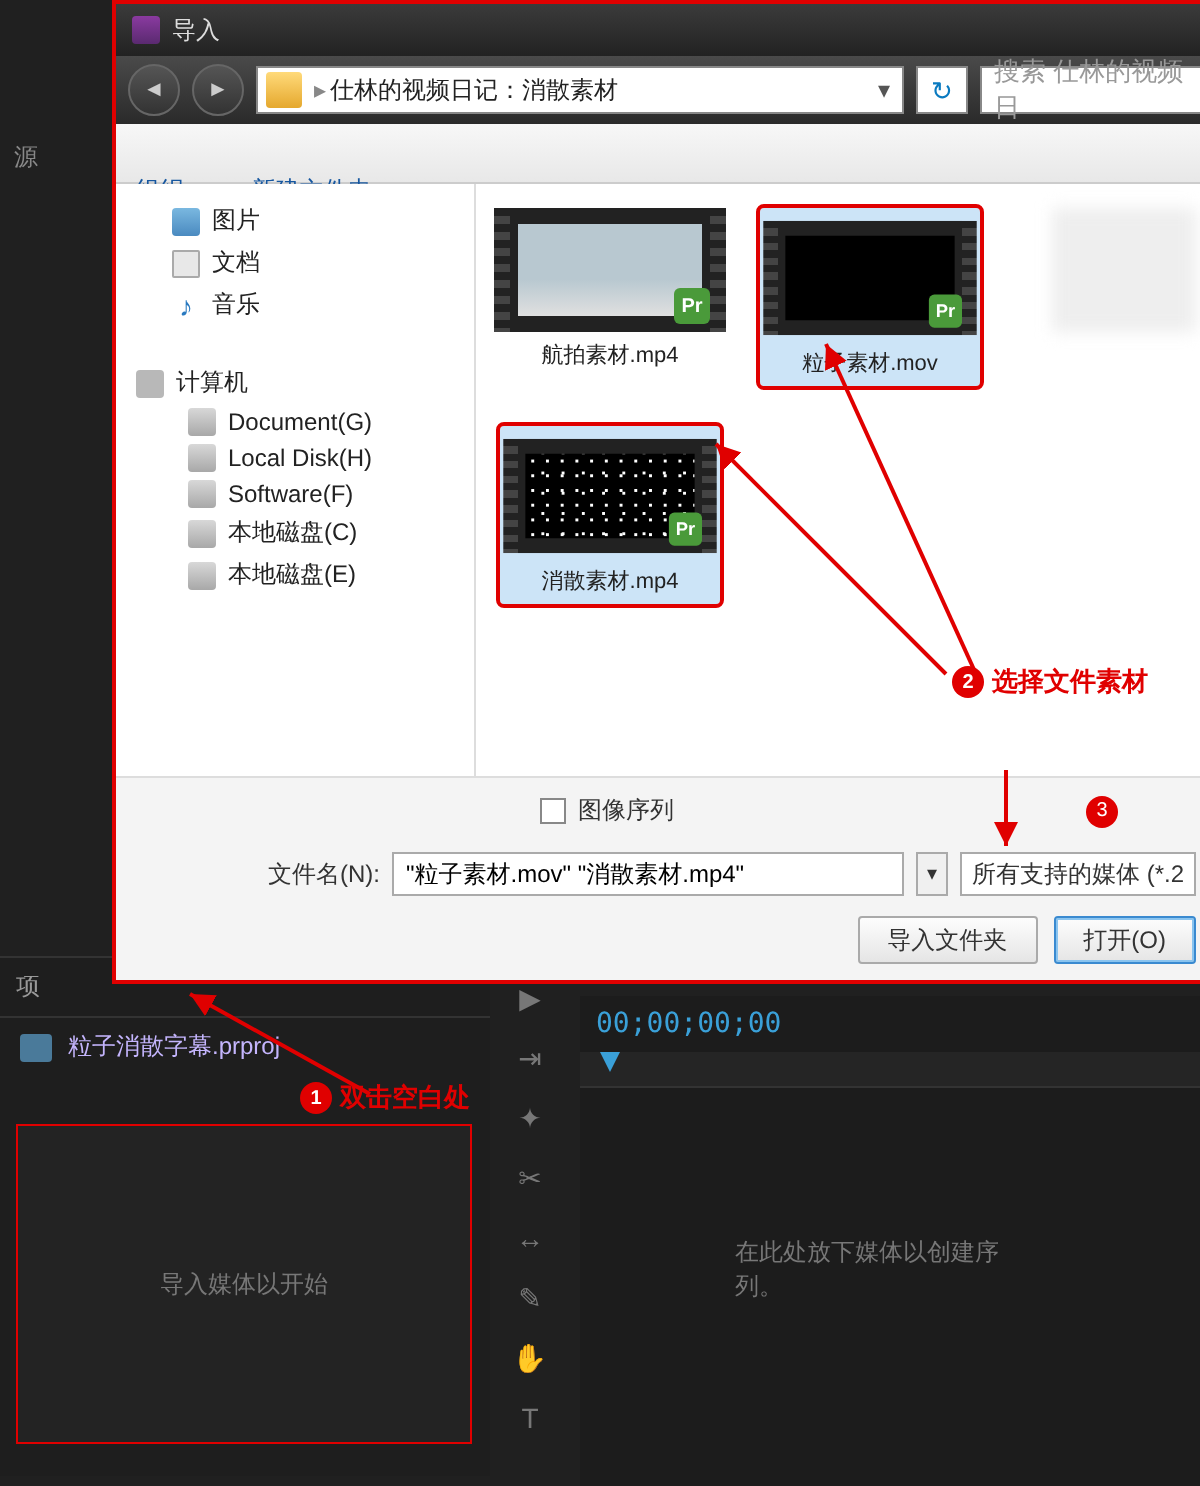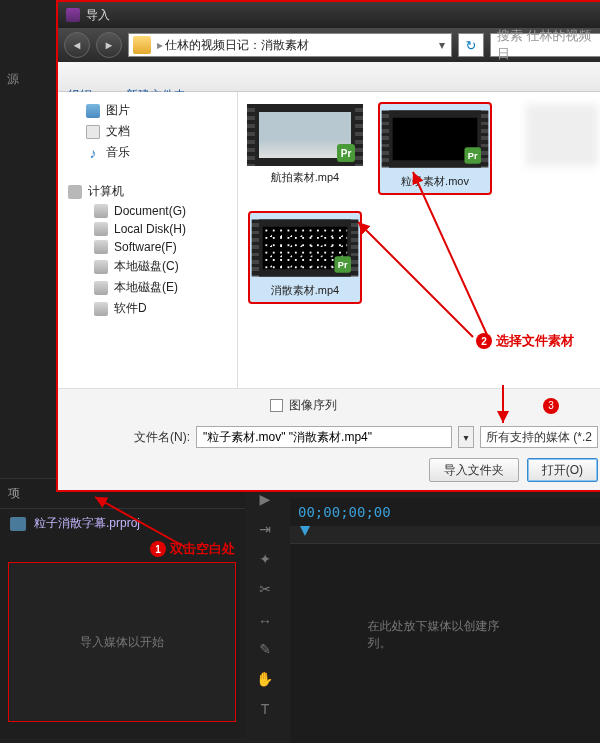--- a/index.html
+++ b/index.html
@@ -181,24 +181,20 @@
             <span>Software(F)</span>
           </div>
         <div class="tree-item sub2">
             <span class="ti-icon ic-drive"></span>
             <span>本地磁盘(C)</span>
           </div>
         <div class="tree-item sub2">
             <span class="ti-icon ic-drive"></span>
             <span>本地磁盘(E)</span>
           </div>
-        <div class="tree-item sub2">
-            <span class="ti-icon ic-drive"></span>
-            <span>软件D</span>
-          </div>
       </div>
       <div class="files">
         <div class="file-grid">
           <div class="file-item">
             <div class="thumb sky">
                 <div class="pr-badge">Pr</div>
               </div>
             <span>航拍素材.mp4</span>
           </div>
           <div class="file-item selected">

